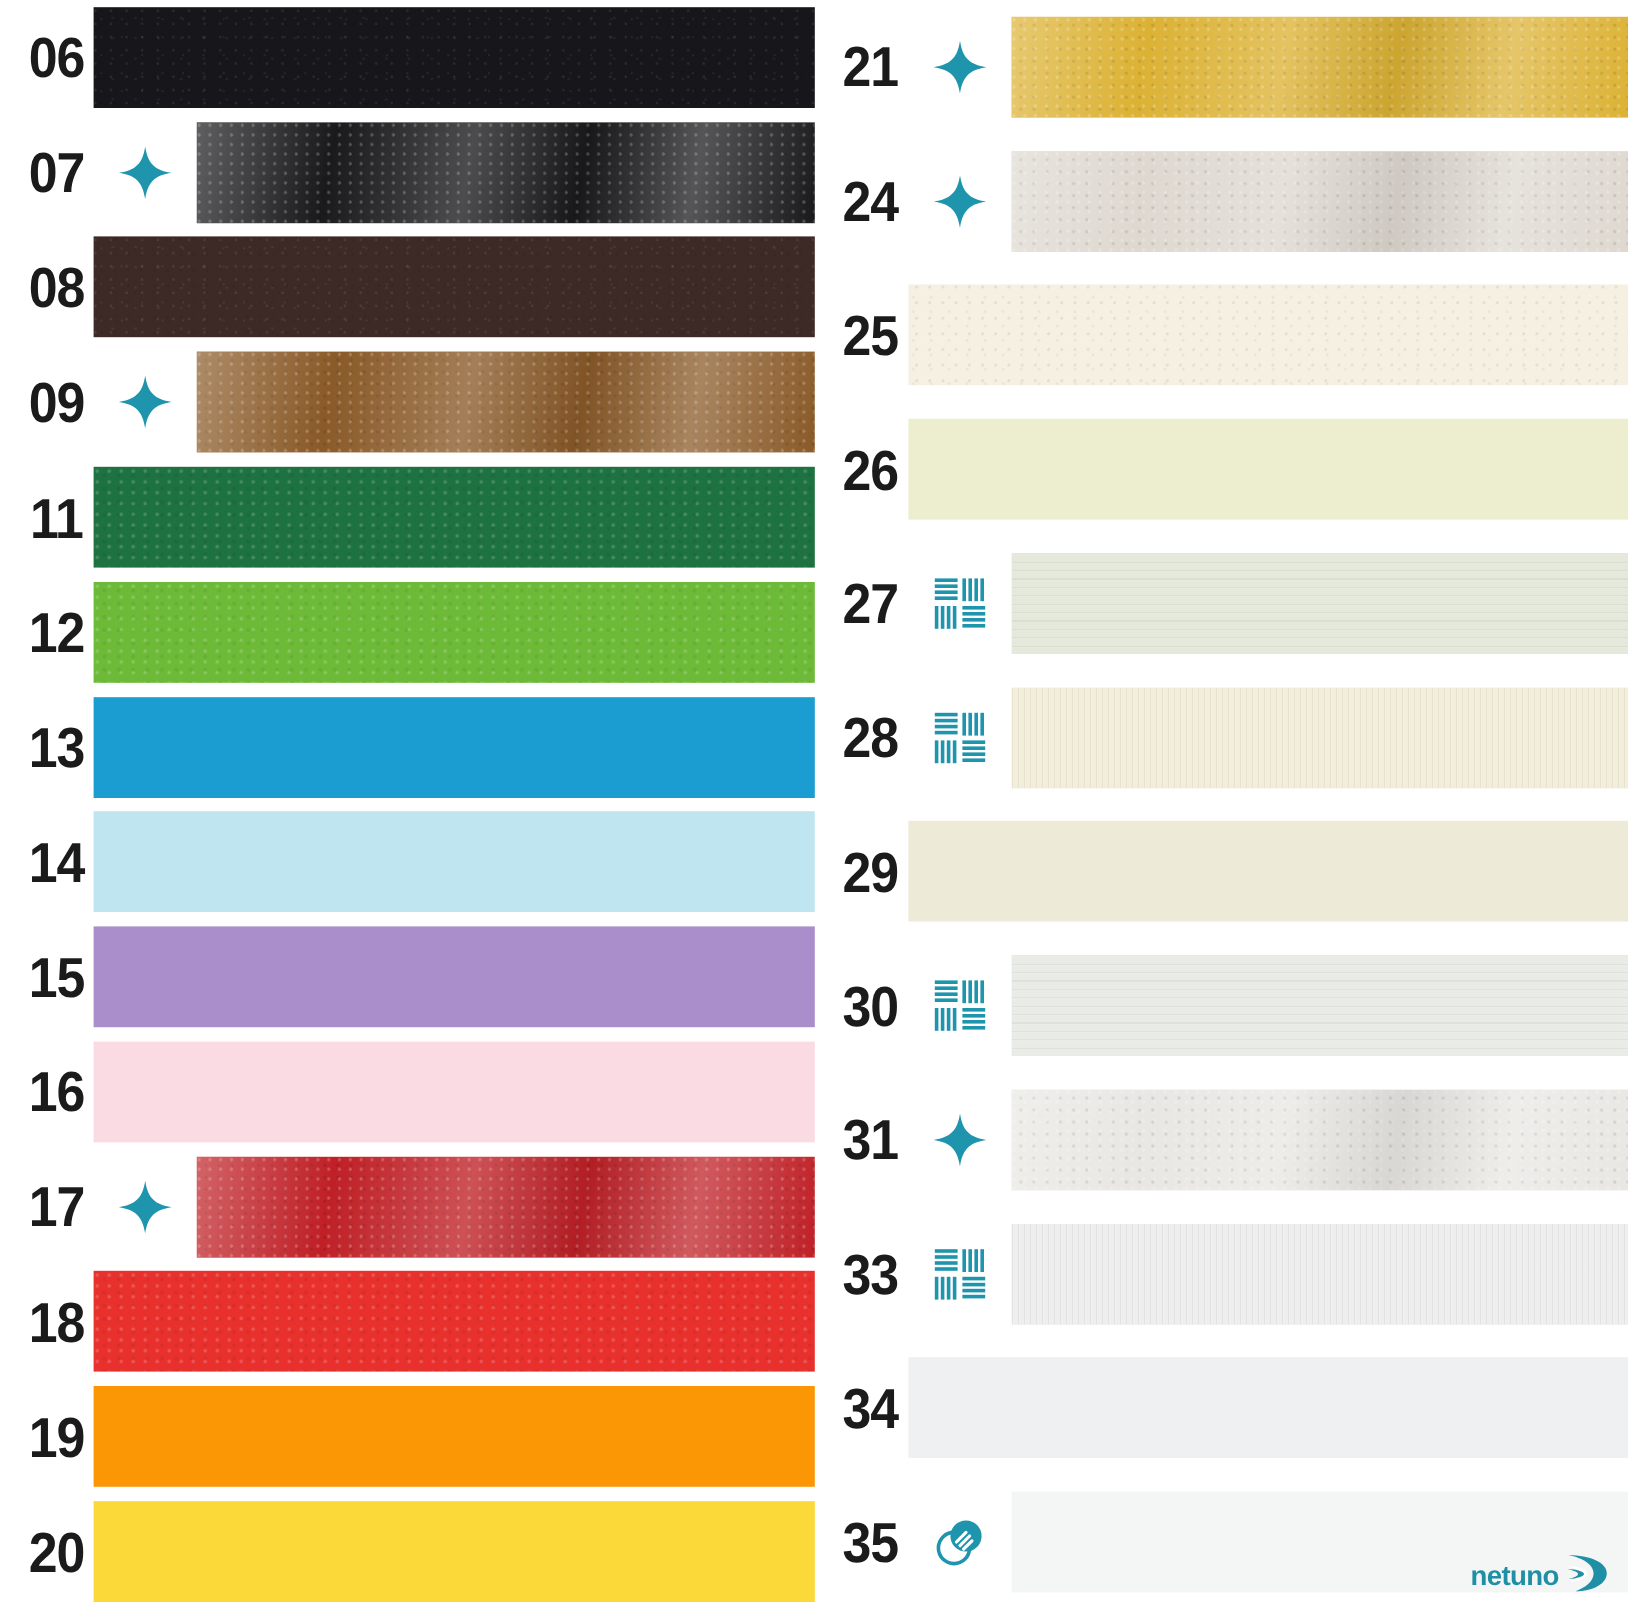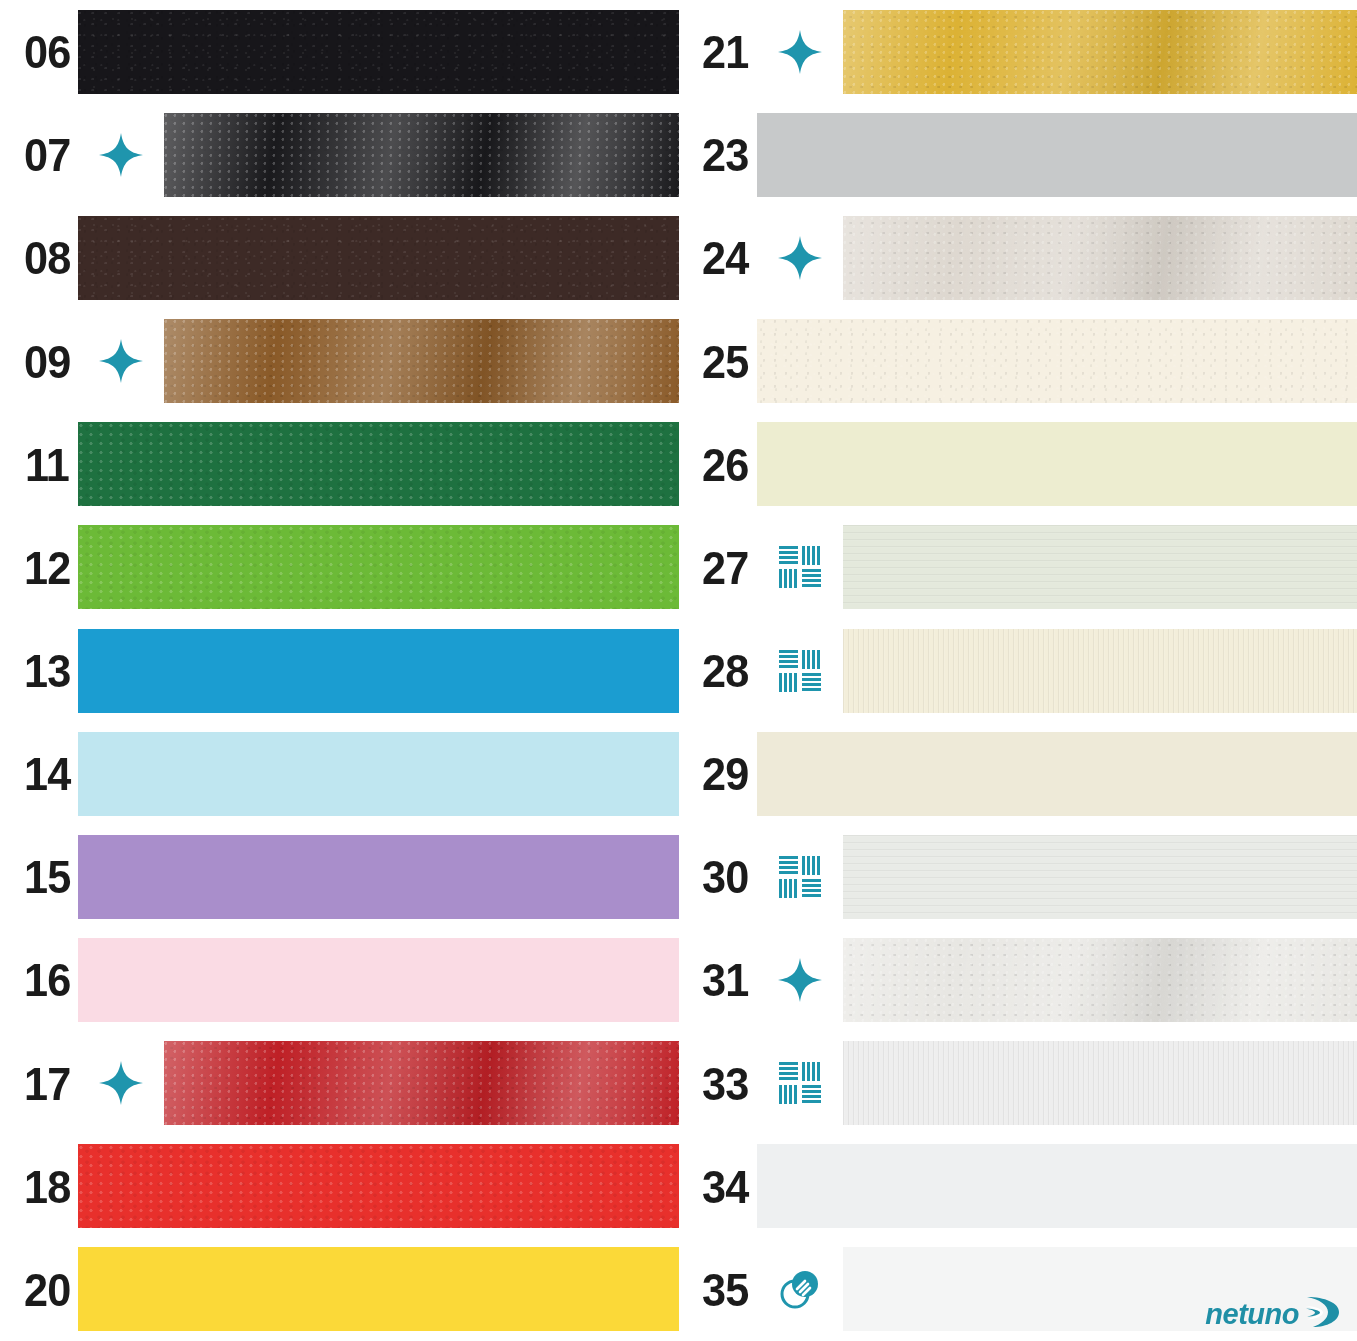--- a/index.html
+++ b/index.html
@@ -123,24 +123,23 @@
   .brand{
     position:absolute;
     right:16px;bottom:8px;
     display:flex;
     align-items:center;
     gap:2px;
   }
   .brand-text{
     font-family:"Liberation Sans", sans-serif;
     font-weight:bold;
-    font-size:29px;
+    font-size:23px;
     color:#1f8fa6;
     letter-spacing:-0.5px;
-    font-style:italic;
   }
 </style>
 </head>
 <body>
 
 <div id="chart">
   <div class="column" id="col-left">
       <div class="swatch-row">
         <div class="num-cell">
           <span class="num">06</span>
@@ -256,49 +255,49 @@
         <div class="num-cell">
           <span class="num">18</span>
         </div>
         <span class="icon-cell empty"></span>
         <div class="bar-wrap">
           <div class="bar tx-felt" title="18 red" style="background: rgb(232, 48, 44);"></div>
         </div>
       </div>
       <div class="swatch-row">
         <div class="num-cell">
+          <span class="num">19</span>
+        </div>
+        <span class="icon-cell empty"></span>
+        <div class="bar-wrap">
+          <div class="bar tx-smooth" title="19 orange" style="background: rgb(251, 151, 5);"></div>
+        </div>
+      </div>
+      <div class="swatch-row">
+        <div class="num-cell">
           <span class="num">20</span>
         </div>
         <span class="icon-cell empty"></span>
         <div class="bar-wrap">
           <div class="bar tx-smooth" title="20 yellow" style="background: rgb(251, 217, 56);"></div>
         </div>
       </div>
     </div>
   <div class="column" id="col-right">
       <div class="swatch-row">
         <div class="num-cell">
           <span class="num">21</span>
         </div>
         <span class="icon-cell">
           <svg class="icon-svg" width="46" height="46" viewBox="0 0 46 46" aria-hidden="true">
             <path d="M23 1 C25.2 15.2 30.8 20.8 45 23 C30.8 25.2 25.2 30.8 23 45 C20.8 30.8 15.2 25.2 1 23 C15.2 20.8 20.8 15.2 23 1 Z" fill="#1f95ad"></path>
           </svg>
         </span>
         <div class="bar-wrap">
           <div class="bar tx-metal" title="21 metallic gold" style="background: rgb(220, 178, 52);"></div>
-        </div>
-      </div>
-      <div class="swatch-row">
-        <div class="num-cell">
-          <span class="num">23</span>
-        </div>
-        <span class="icon-cell empty"></span>
-        <div class="bar-wrap">
-          <div class="bar tx-smooth" title="23 grey" style="background: rgb(199, 201, 202);"></div>
         </div>
       </div>
       <div class="swatch-row">
         <div class="num-cell">
           <span class="num">24</span>
         </div>
         <span class="icon-cell">
           <svg class="icon-svg" width="46" height="46" viewBox="0 0 46 46" aria-hidden="true">
             <path d="M23 1 C25.2 15.2 30.8 20.8 45 23 C30.8 25.2 25.2 30.8 23 45 C20.8 30.8 15.2 25.2 1 23 C15.2 20.8 20.8 15.2 23 1 Z" fill="#1f95ad"></path>
           </svg>

